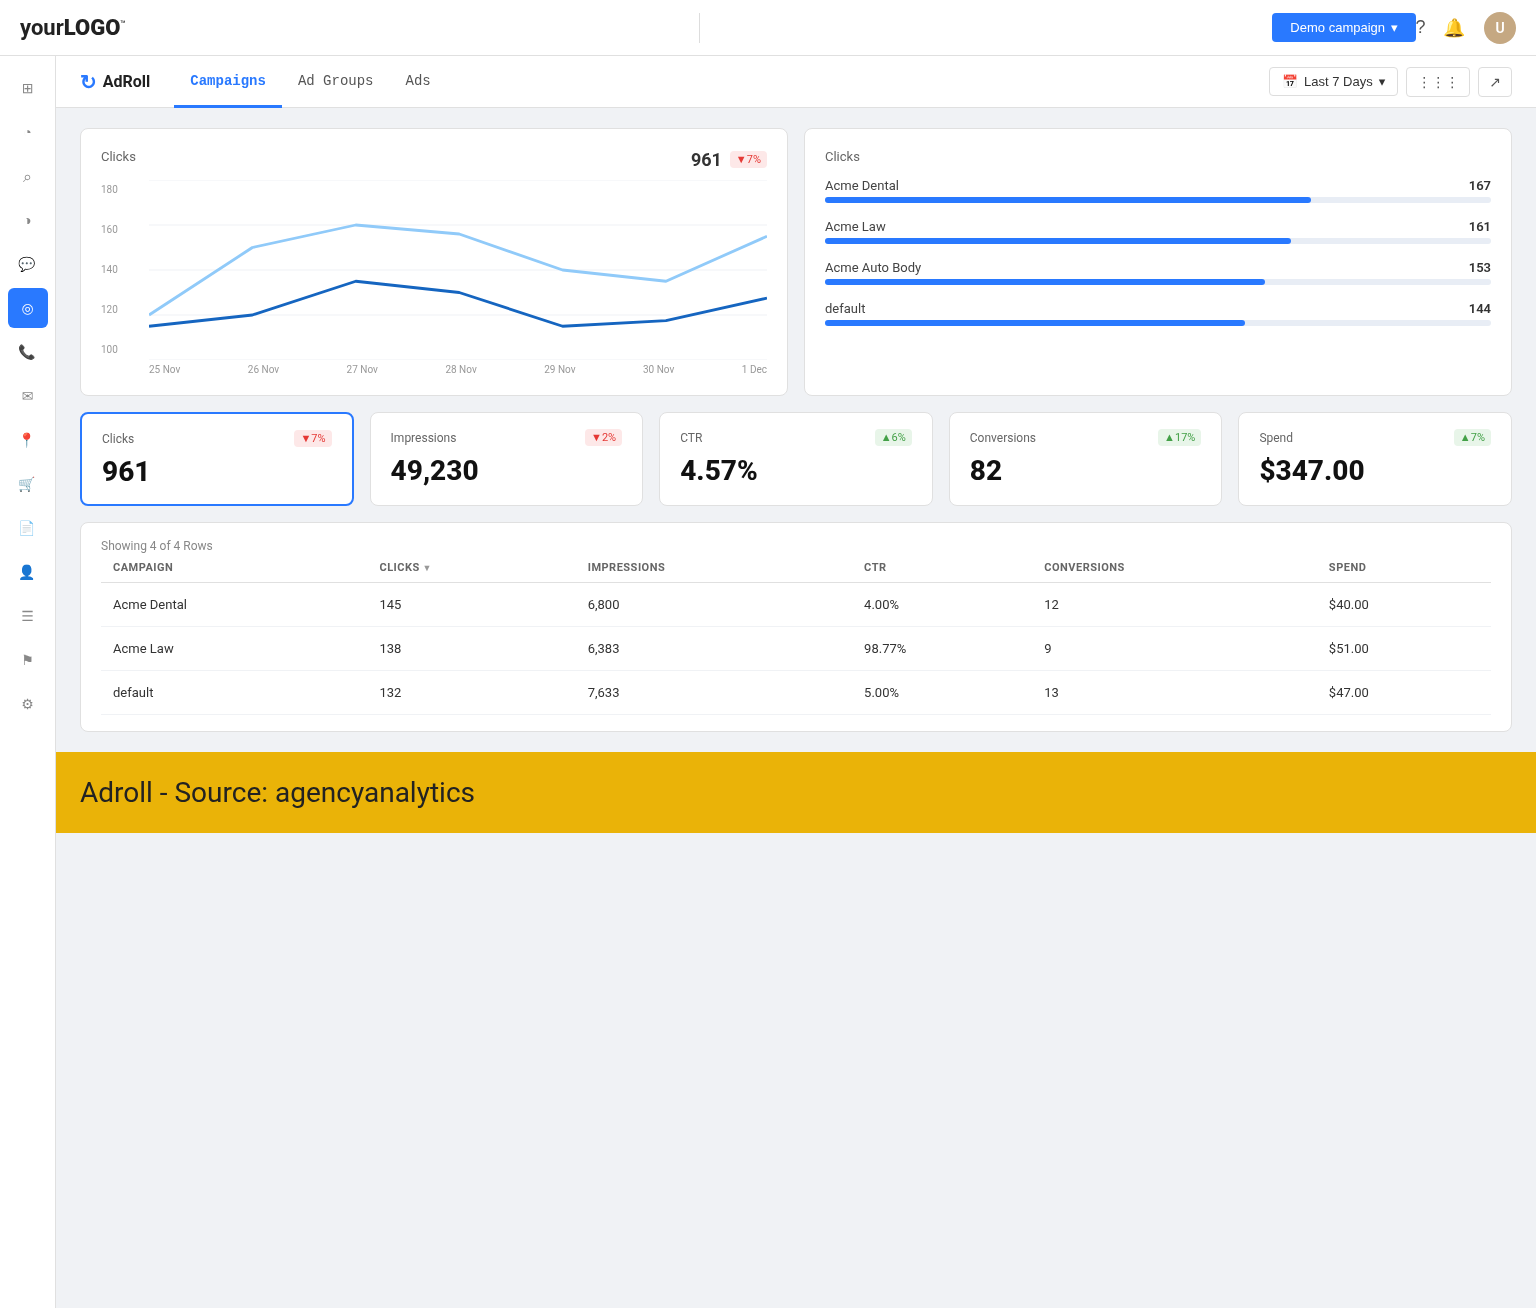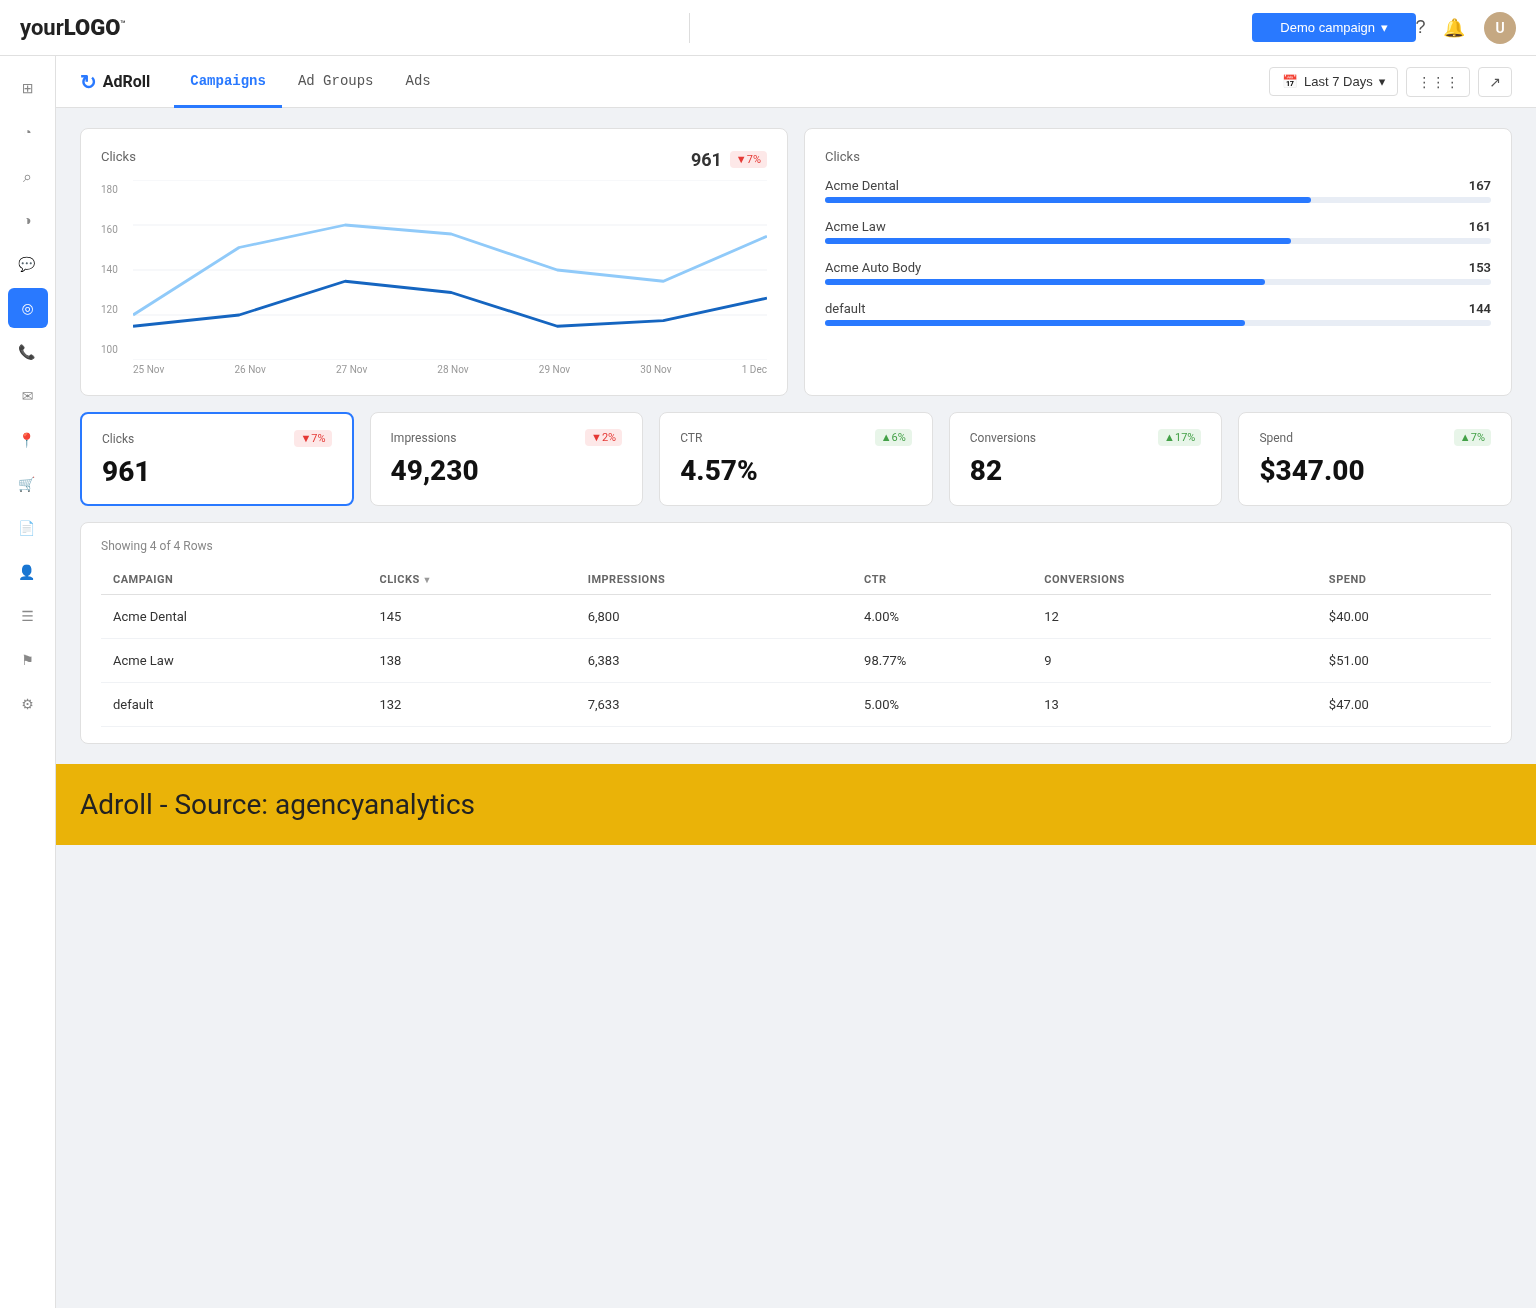--- a/index.html
+++ b/index.html
@@ -18,21 +18,21 @@
     }
     .top-nav-left { display: flex; align-items: center; gap: 10px; flex: 1; justify-content: space-between; }
     .logo { font-size: 22px; font-weight: 700; color: #222; }
     .logo strong { font-weight: 900; }
     .divider-v { width: 1px; height: 30px; background: #ddd; margin: 0 8px; }
     .demo-btn {
       background: #2979ff;
       color: #fff;
       border: none;
       border-radius: 4px;
-      padding: 7px 28px;
+      padding: 7px 18px;
       font-size: 13px;
       cursor: pointer;
       display: flex;
       align-items: center;
       gap: 6px;
     }
     .top-nav-right { display: flex; align-items: center; gap: 18px; }
     .nav-icon-btn { background: none; border: none; cursor: pointer; color: #555; font-size: 18px; }
 
     
@@ -166,21 +166,21 @@
       padding: 16px 20px;
       cursor: pointer;
     }
     .metric-card.selected { border: 2px solid #2979ff; }
     .metric-header { display: flex; justify-content: space-between; align-items: center; margin-bottom: 8px; }
     .metric-label { font-size: 12px; color: #666; }
     .metric-value { font-size: 28px; font-weight: 800; color: #111; }
 
     
     .table-card { background: #fff; border-radius: 8px; border: 1px solid #e0e0e0; padding: 16px 20px; }
-    .table-showing { font-size: 12px; color: #888; margin-bottom: 12px; }
+    .table-showing { font-size: 12px; color: #888; margin-bottom: 0; }
     table { width: 100%; border-collapse: collapse; }
     thead th {
       font-size: 11px;
       font-weight: 700;
       color: #666;
       text-transform: uppercase;
       letter-spacing: 0.5px;
       padding: 8px 12px;
       border-bottom: 1px solid #e0e0e0;
       text-align: left;
@@ -294,21 +294,21 @@
       <div class="charts-row">
 
         <div class="card">
           <div class="chart-header">
             <span class="card-title">Clicks</span>
             <div style="display:flex;align-items:center;gap:8px;">
               <span style="font-size:18px;font-weight:700;">961</span>
               <span class="badge-down">▼7%</span>
             </div>
           </div>
-          <div style="display:flex; gap:0;">
+          <div style="display:flex; gap:16px;">
             <div style="display:flex;flex-direction:column;justify-content:space-between;padding:4px 0 20px;min-width:32px;">
               <span class="chart-y-label">180</span>
               <span class="chart-y-label">160</span>
               <span class="chart-y-label">140</span>
               <span class="chart-y-label">120</span>
               <span class="chart-y-label">100</span>
             </div>
             <div style="flex:1;">
               <div class="chart-container">
                 <svg class="chart-svg" viewBox="0 0 520 160" preserveAspectRatio="none">

